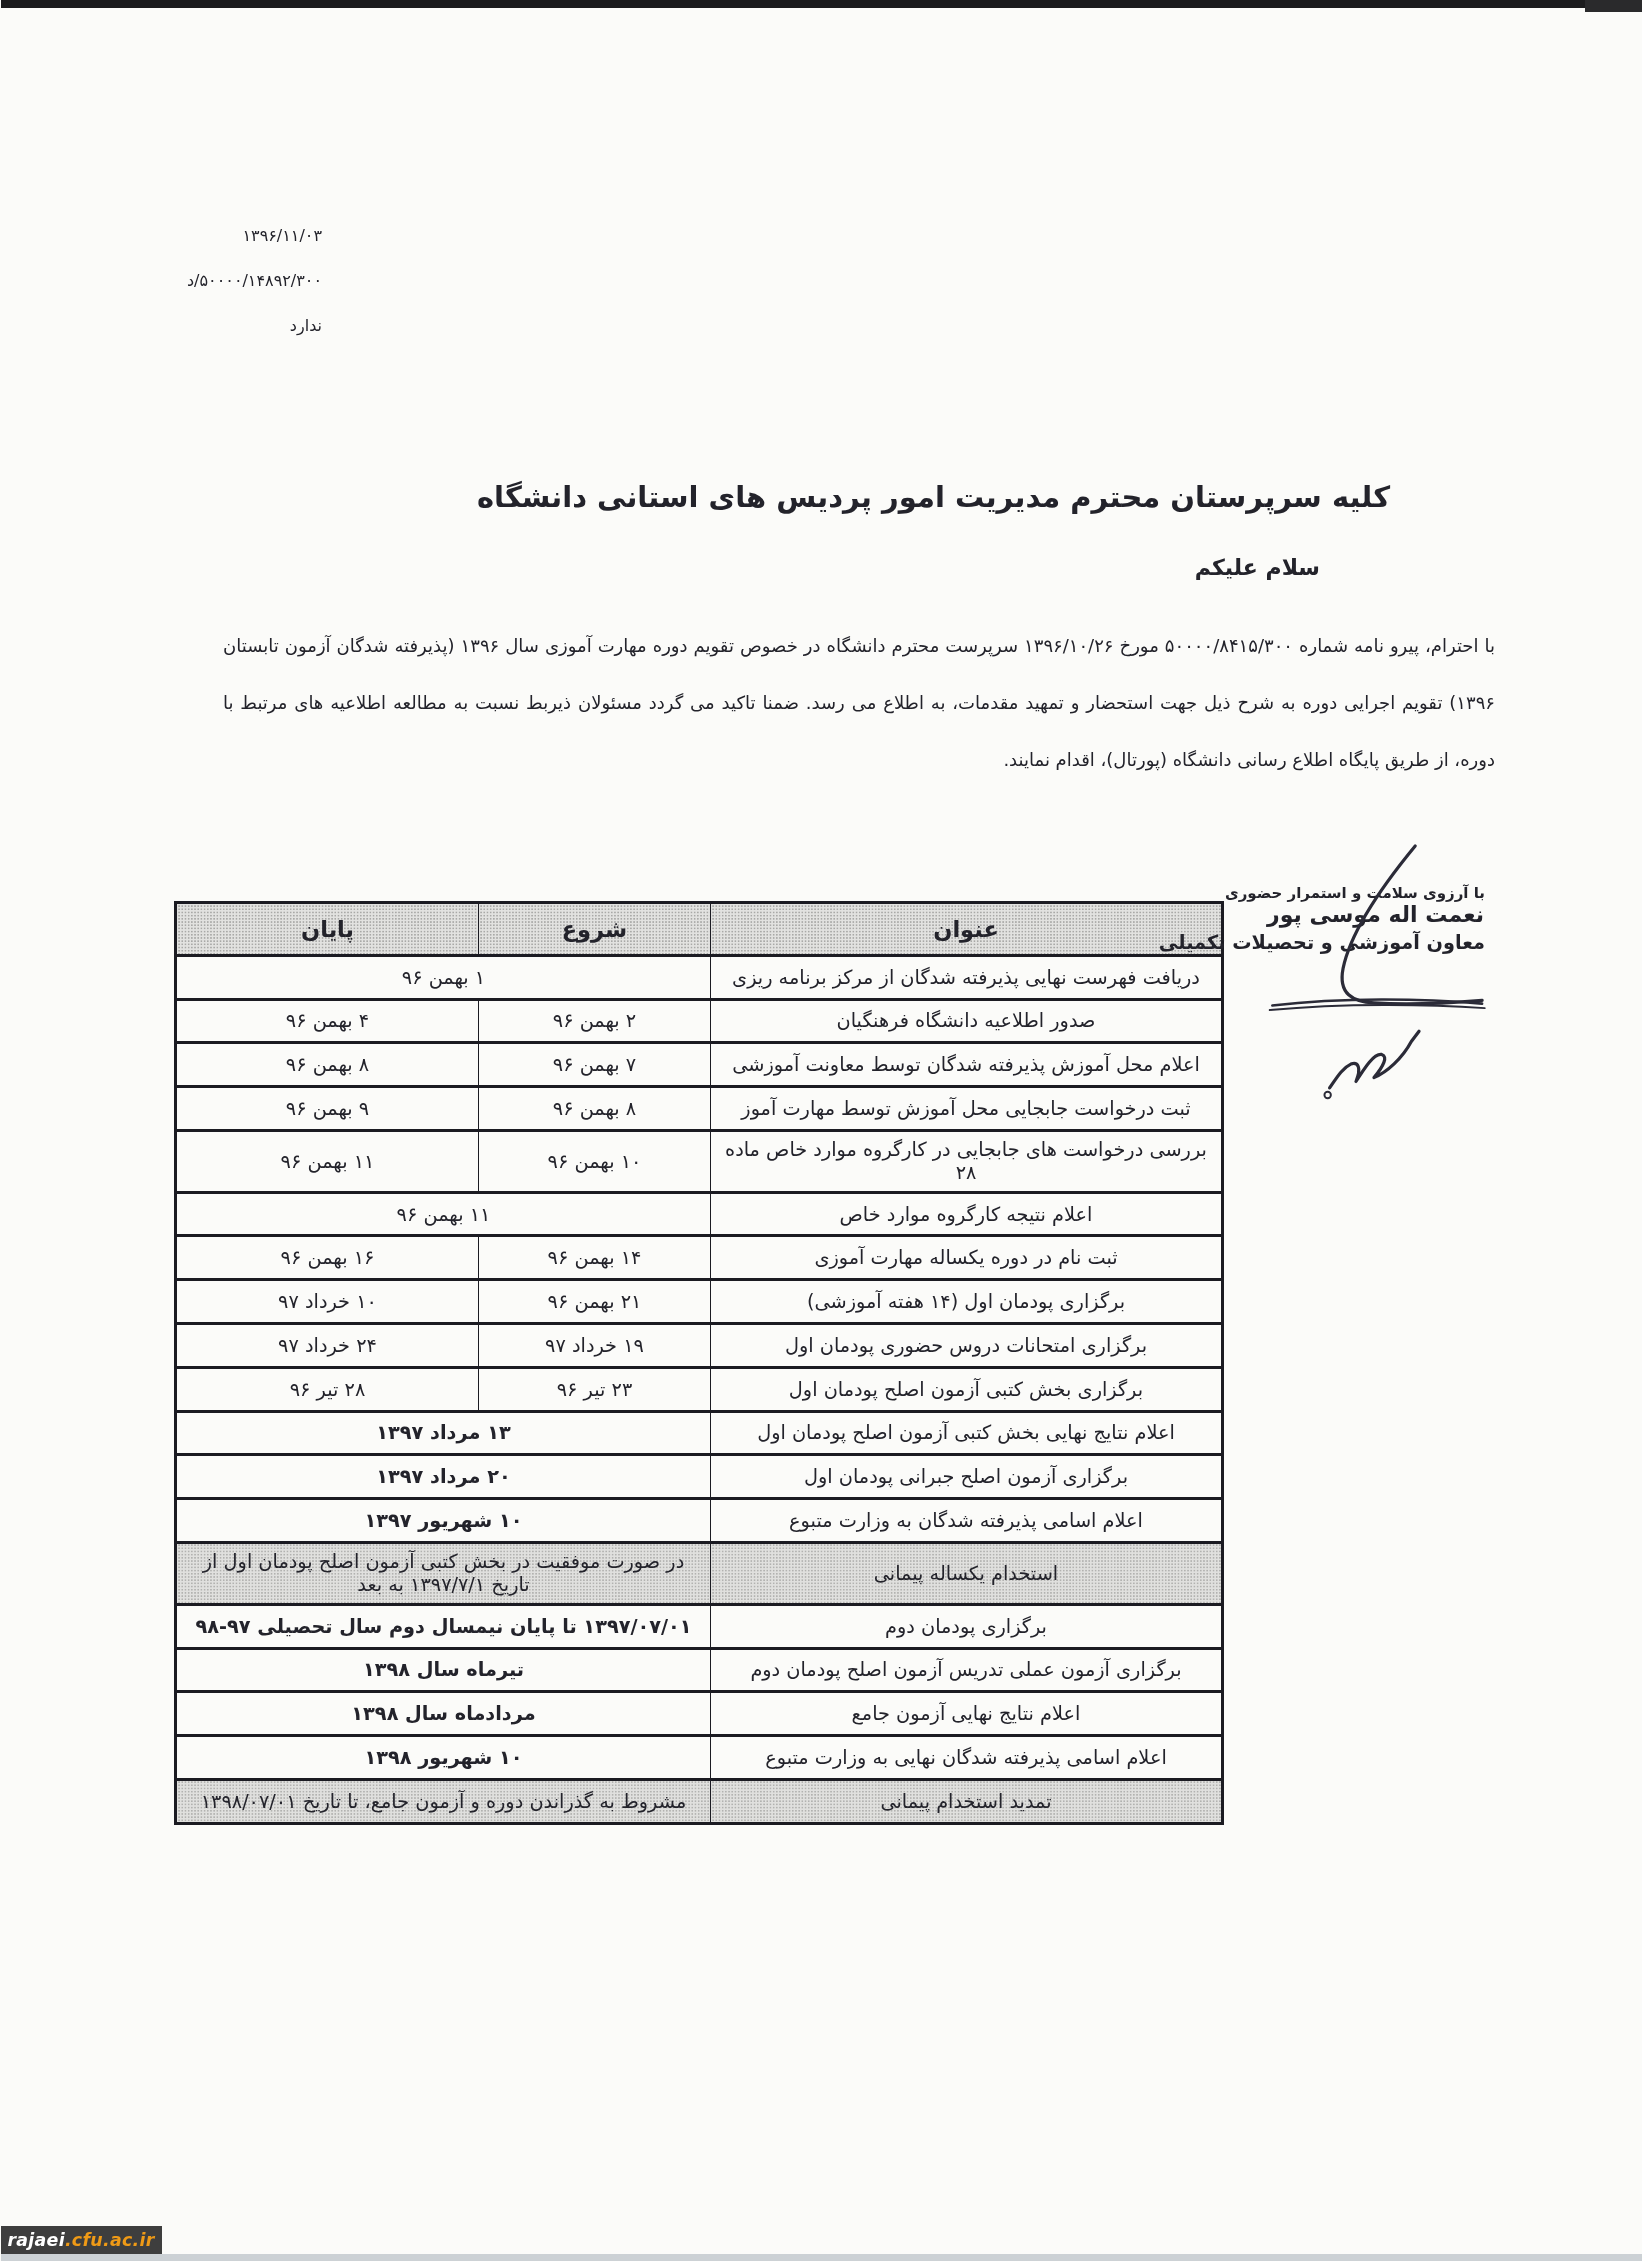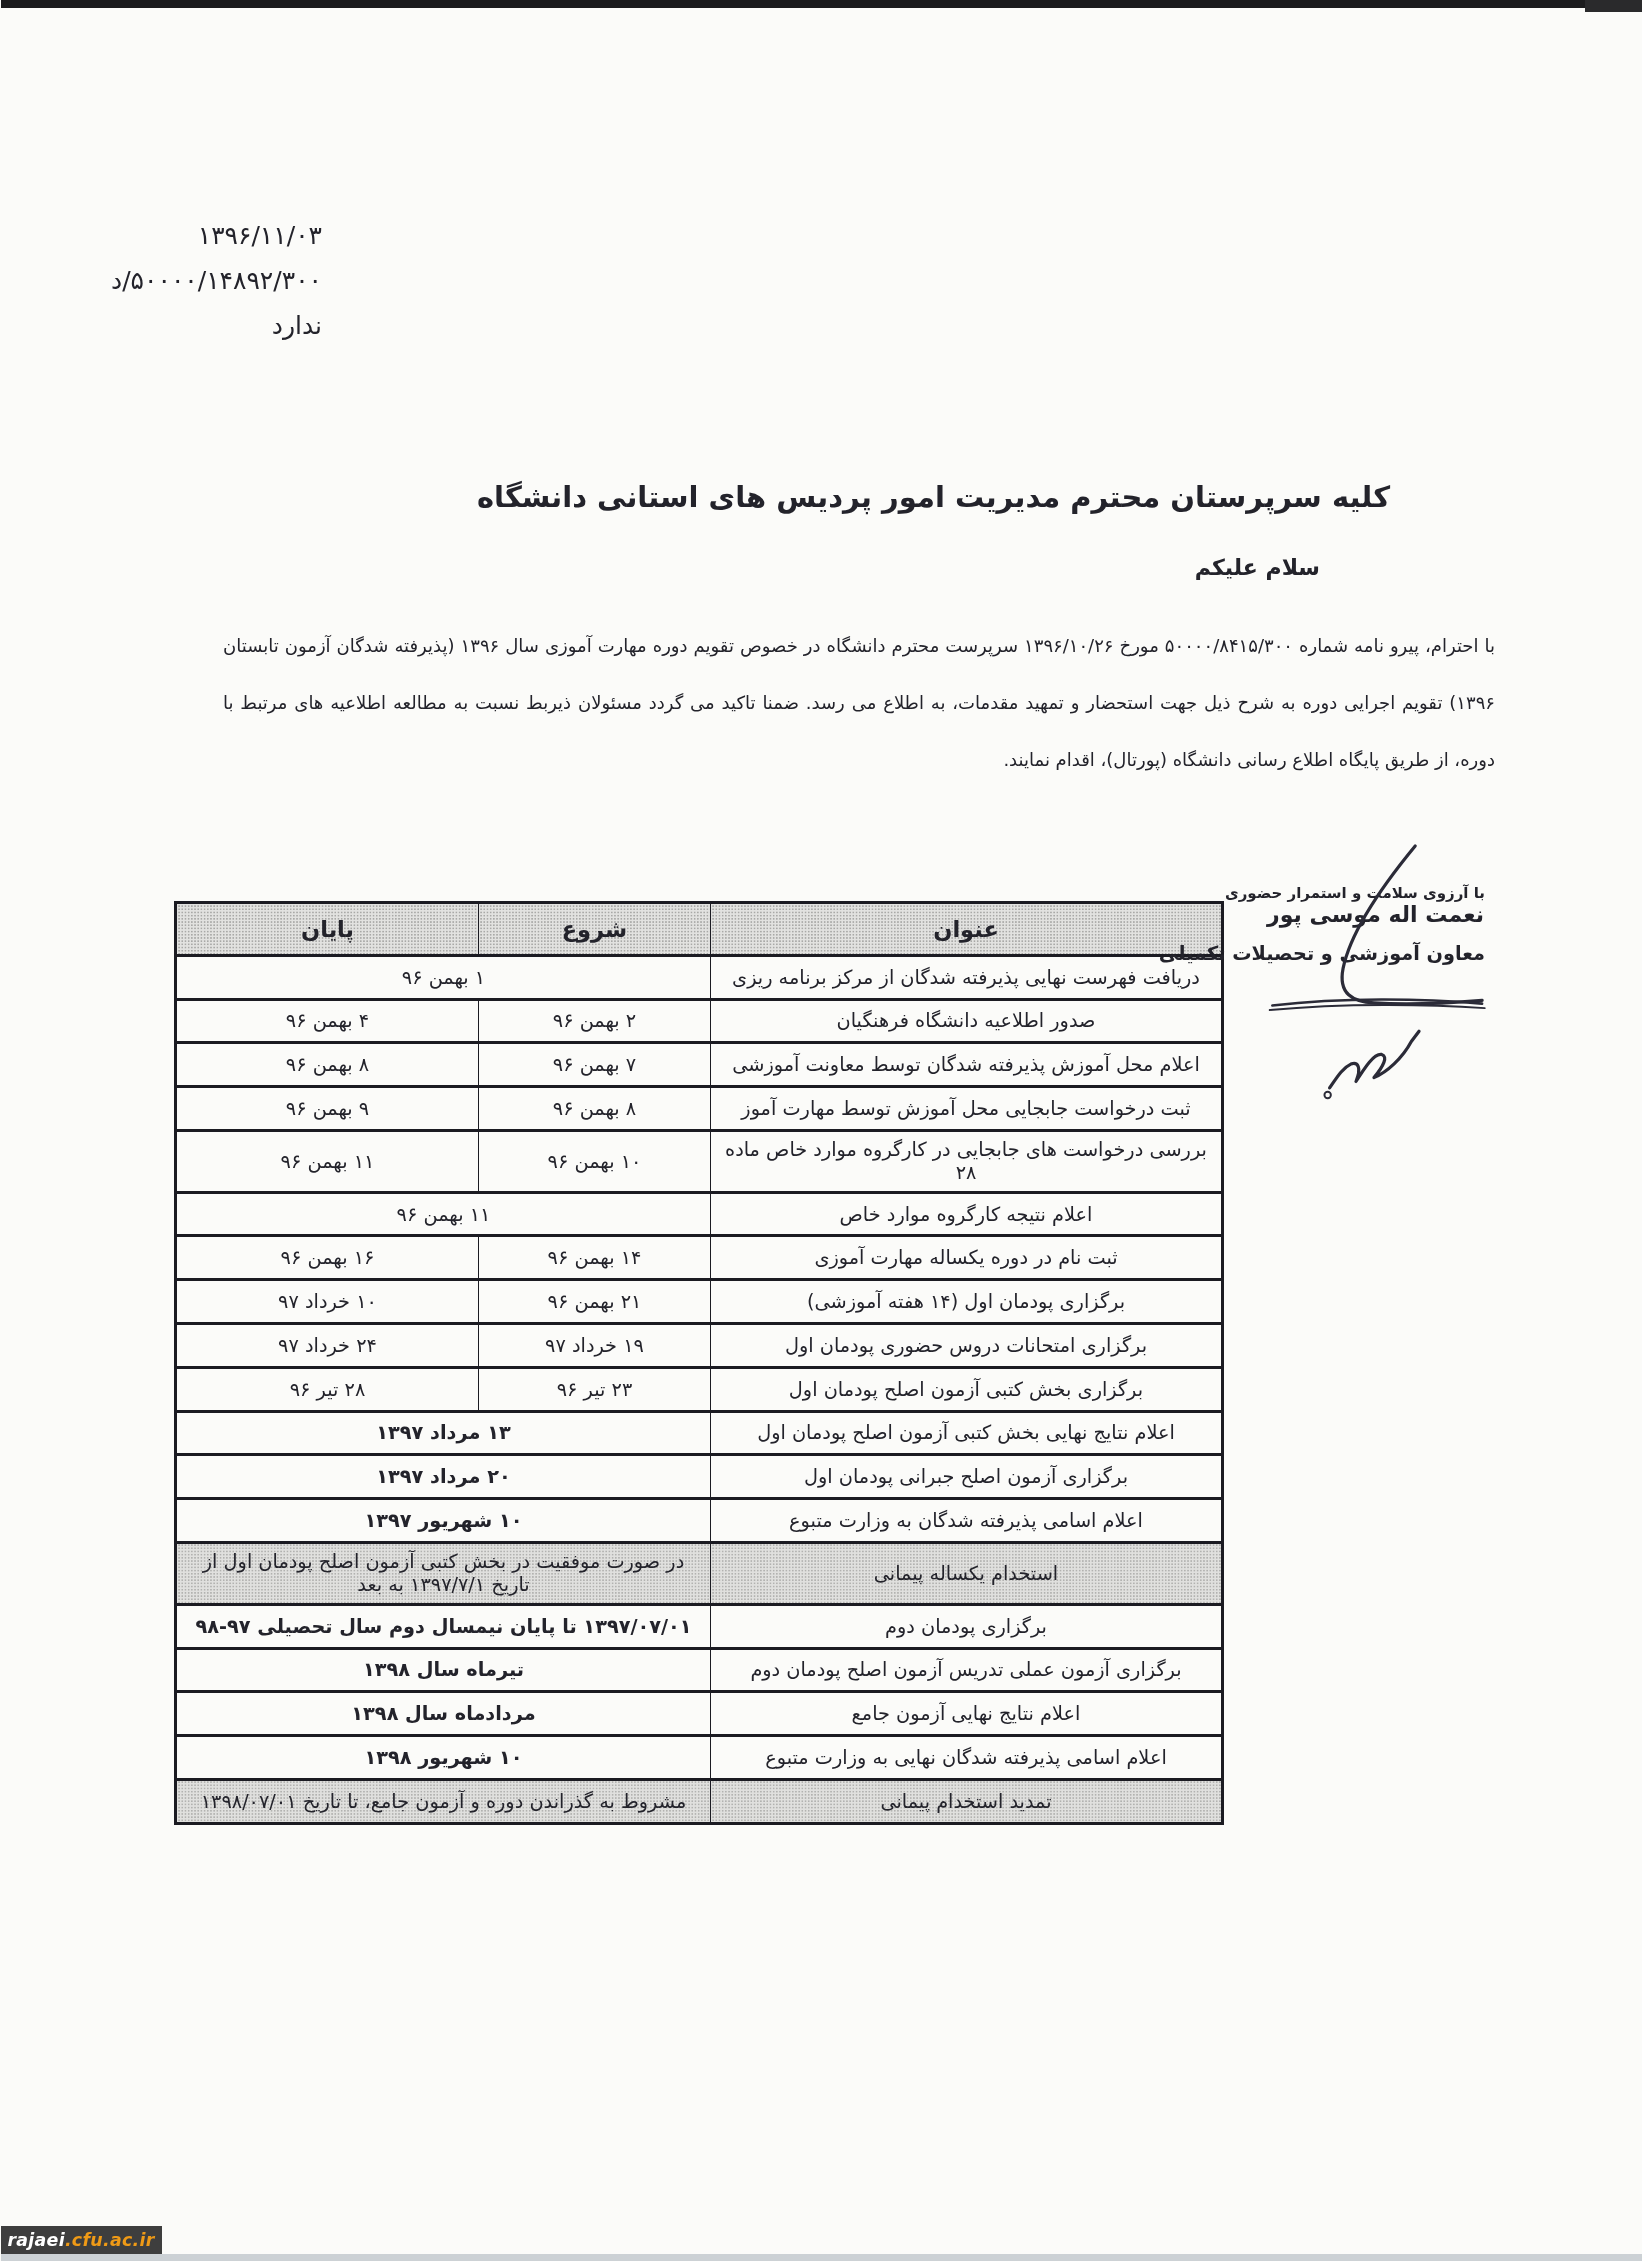--- a/index.html
+++ b/index.html
@@ -8,31 +8,31 @@
     background:#fbfbf9;
     font-family:"DejaVu Sans", sans-serif;
     color:#23232b;overflow:hidden;direction:rtl;
   }
   .abs{position:absolute;}
   
   .scan-strip-top{left:0;top:0;width:1643px;height:7.7px;background:#1b1b1d;}
   .scan-corner{right:0;top:0;width:58px;height:11.6px;background:#2a2a2c;}
   .scan-strip-bottom{left:0;top:2254px;width:1643px;height:7.7px;background:#ccd1d5;}
   
-  .letterhead{left:161px;top:213px;width:161px;text-align:right;font-size:25px;line-height:45px;direction:rtl;white-space:nowrap;}
+  .letterhead{left:161px;top:213px;width:161px;text-align:right;font-size:16px;line-height:45px;direction:rtl;white-space:nowrap;}
   
   .letter-title{left:225px;top:480px;width:1417px;text-align:center;font-size:29px;font-weight:bold;}
   .salutation{right:323px;top:555px;font-size:22px;font-weight:bold;}
   
   .letter-body{right:148px;top:617px;width:1272px;font-size:18px;line-height:57px;text-align:justify;direction:rtl;}
   
   .sig-block{right:158px;top:884px;width:219px;text-align:center;direction:rtl;z-index:1;}
   .sig-wish{font-size:15px;font-weight:bold;white-space:nowrap;}
   .sig-name{font-size:22px;font-weight:bold;white-space:nowrap;}
-  .sig-role{font-size:19.3px;font-weight:bold;margin-top:15px;white-space:nowrap;}
+  .sig-role{font-size:19.3px;font-weight:bold;margin-top:4px;white-space:nowrap;}
   .sig-svg{right:139px;top:834px;z-index:2;}
   
   table.schedule{
     position:absolute;left:174px;top:901px;width:1047px;
     border-collapse:collapse;direction:rtl;table-layout:fixed;
     border:3.9px solid #1b1b22;
   }
   table.schedule th, table.schedule td{
     border-left:1.9px solid #1b1b22;border-right:1.9px solid #1b1b22;
     border-top:3.2px solid #1b1b22;border-bottom:3.2px solid #1b1b22;

